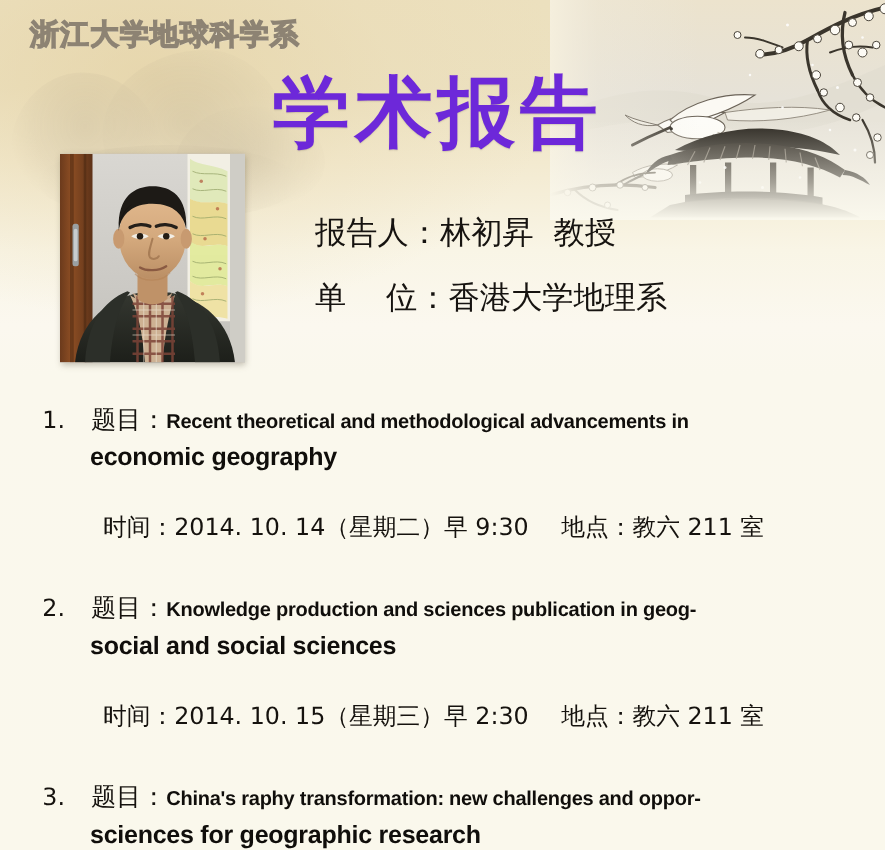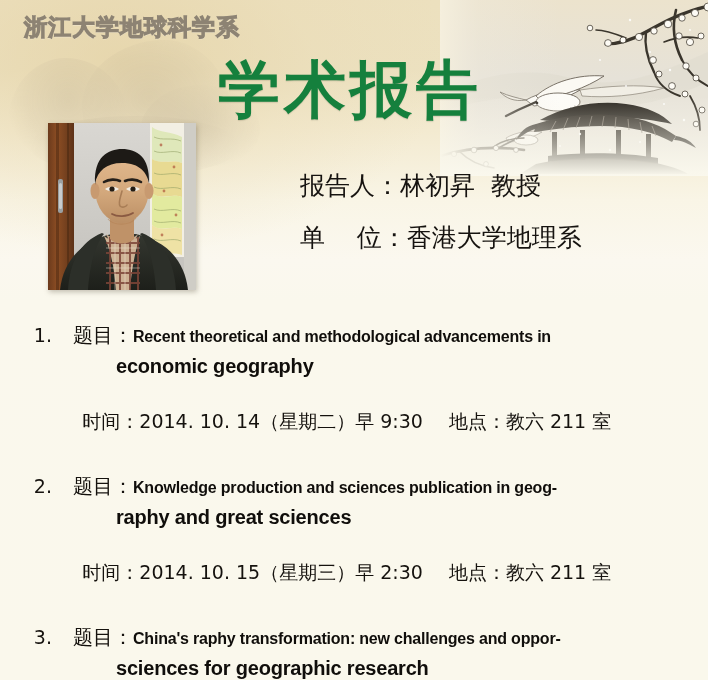--- a/index.html
+++ b/index.html
@@ -105,21 +105,21 @@
     white-space: nowrap;
   }
 
   
   .main-title {
     position: absolute;
     left: 218px; top: 48px;
     font-family: "DejaVu Sans", sans-serif;
     font-size: 62px;
     font-weight: bold;
-    color: #15803d;
+    color: #6d28d9;
     letter-spacing: 4px;
     white-space: nowrap;
     text-shadow: 0 1px 1px rgba(120,110,90,0.25);
   }
 
   
   .photo {
     position: absolute;
     left: 48px; top: 123px;
     width: 148px; height: 167px;
@@ -128,21 +128,20 @@
     box-shadow: 1px 2px 5px rgba(90,80,60,0.35);
   }
   .photo svg { display: block; }
 
   
   .speaker {
     position: absolute;
     left: 252px; top: 172px;
     font-family: "DejaVu Sans", sans-serif;
     color: #161310;
-    margin-left: 48px;
   }
   .speaker-line {
     font-size: 25px;
     line-height: 28px;
     white-space: pre;
     margin-bottom: 24px;
   }
   .speaker-line:last-child { margin-bottom: 0; }
 
   
@@ -183,21 +182,21 @@
     color: #100e0b;
     letter-spacing: -0.2px;
     white-space: nowrap;
   }
   .talk-en-cont {
     font-family: "Liberation Sans", sans-serif;
     font-size: 20px;
     font-weight: bold;
     color: #100e0b;
     letter-spacing: -0.2px;
-    padding-left: 116px;
+    padding-left: 72px;
     margin-top: 6px;
     white-space: nowrap;
   }
   .talk-meta {
     font-family: "DejaVu Sans", sans-serif;
     font-size: 19px;
     color: #15120e;
     padding-left: 34px;
     margin-top: 9px;
     white-space: pre;
@@ -495,21 +494,21 @@
         <span>时间：</span><span>2014. 10. 14（星期二）早 9:30</span><span class="gap"></span><span>地点：</span><span>教六 211 室</span>
       </div>
     </div>
 
     <div class="talk">
       <div class="talk-title-row">
         <span class="talk-num">2.</span>
         <span class="talk-label">题目：</span>
         <span class="talk-en">Knowledge production and sciences publication in geog-</span>
       </div>
-      <div class="talk-en-cont">raphy and great sciences</div>
+      <div class="talk-en-cont">social and social sciences</div>
       <div class="talk-meta">
         <span>时间：</span><span>2014. 10. 15（星期三）早 2:30</span><span class="gap"></span><span>地点：</span><span>教六 211 室</span>
       </div>
     </div>
 
     <div class="talk">
       <div class="talk-title-row">
         <span class="talk-num">3.</span>
         <span class="talk-label">题目：</span>
         <span class="talk-en">China's raphy transformation: new challenges and oppor-</span>

